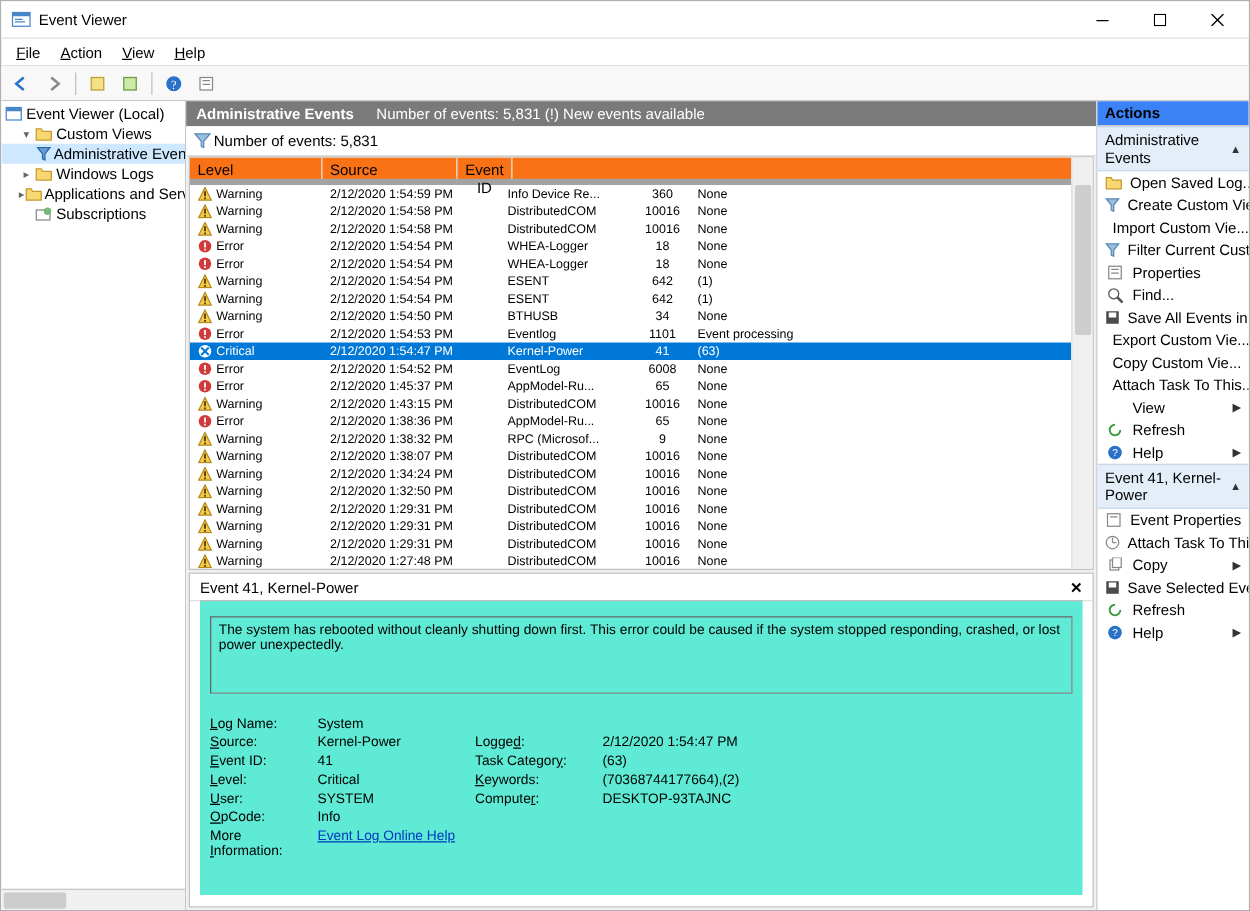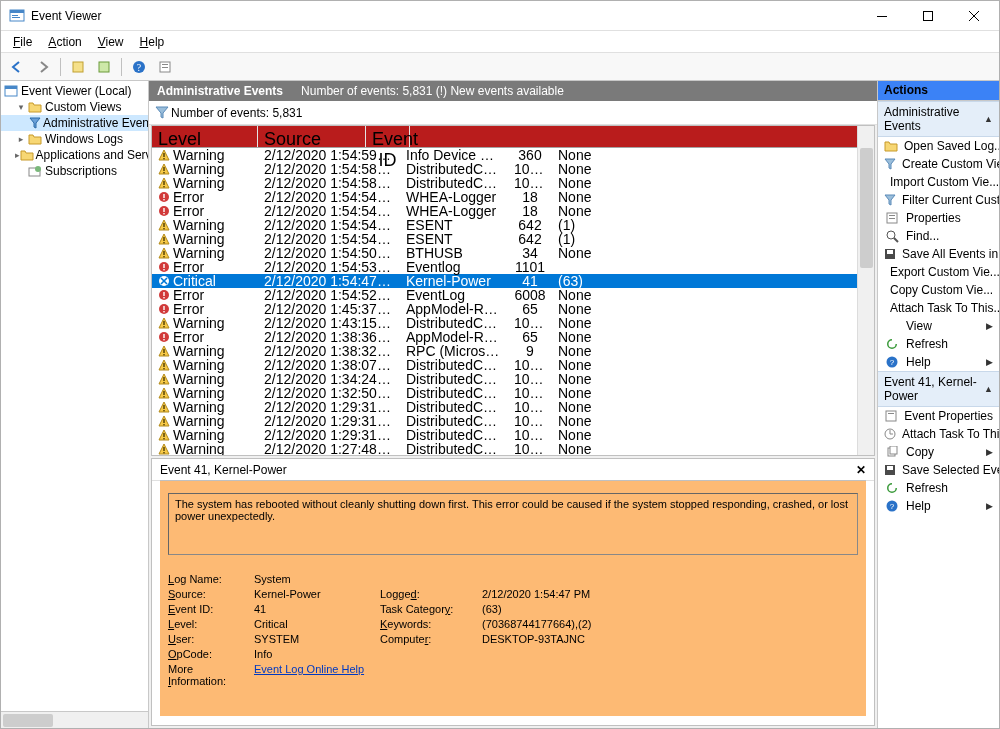--- a/index.html
+++ b/index.html
@@ -106,29 +106,29 @@
   background: #fff;
   border-bottom: 1px solid #e0e0e0;
   display: flex;
   align-items: center;
   padding: 0 6px;
 }
 .filterrow .ficon { width:16px; height:16px; display:inline-flex; }
 
 .eventlist-wrap { flex: 1; min-height: 0; display: flex; background: #fff; border: 1px solid #c0c0c0; margin: 0 2px 2px 2px; }
 .eventlist { flex: 1; overflow: hidden; display: flex; flex-direction: column; }
-.ehdr { display: flex; height: 22px; border-bottom: 1px solid #a3a3a3; background: #b91c1c; font-size: 18px; }
+.ehdr { display: flex; height: 22px; border-bottom: 5px solid #a3a3a3; background: #f97316; font-size: 12px; }
 .ehdr div { padding: 3px 6px; border-right: 1px solid #e4e4e4; }
 .col-level { width: 106px; }
 .col-date  { width: 142px; }
 .col-src   { width: 108px; }
 .col-eid   { width: 44px; text-align: center; }
 .col-cat   { flex: 1; }
 .erows { flex:1; overflow: hidden; }
-.erow { display: flex; height: 14px; font-size: 14px; align-items: center; }
+.erow { display: flex; height: 14px; font-size: 10px; align-items: center; }
 .erow > div { padding: 0 6px; overflow: hidden; white-space: nowrap; text-overflow: ellipsis; }
 .erow .col-level { display:flex; align-items:center; gap:3px; }
 .erow.selected { background: #0078d7; color: #fff; }
 .evscroll { width: 17px; background: #f0f0f0; border-left: 1px solid #dcdcdc; position: relative; }
 .evscroll::before { content:""; position:absolute; top:22px; left:2px; width:13px; height:120px; background:#cdcdcd; border-radius:2px; }
 
 .lvlicon { width:12px; height:12px; display:inline-flex; }
 
 
 .detailpane {
@@ -143,21 +143,21 @@
   height: 22px;
   display: flex;
   align-items: center;
   padding: 0 8px;
   border-bottom: 1px solid #e0e0e0;
   justify-content: space-between;
 }
 .tabs { display:flex; padding: 4px 8px 0 8px; gap:0; }
 .tab { padding: 3px 12px; border:1px solid #c0c0c0; border-bottom:none; background:#f4f4f4; font-size:12px; }
 .tab.active { background:#fff; position:relative; z-index:2; }
-.tabcontent { flex:1; border-top:1px solid #c0c0c0; margin: 0 8px 8px 8px; padding: 12px 8px; position:relative; top:-1px; background:#fdba74; font-size:12px; overflow:hidden; }
+.tabcontent { flex:1; border-top:1px solid #c0c0c0; margin: 0 8px 8px 8px; padding: 12px 8px; position:relative; top:-1px; background:#5eead4; font-size:12px; overflow:hidden; }
 .descbox { border:1px solid #888; border-top-color:#666; border-left-color:#666; padding:4px 6px; height:62px; margin-bottom:18px; font-size:11px; }
 .kvgrid { display:grid; grid-template-columns: 80px 120px 96px 180px; row-gap:3px; column-gap:6px; font-size:11px; }
 .kvgrid .k { }
 .kvgrid .k u { text-decoration: underline; }
 .linky { color:#0038c0; text-decoration: underline; cursor:pointer; }
 
 
 .actionshdr { height:20px; background:#3b82f6; border-bottom:1px solid #c8c8c8; padding:2px 6px; font-weight:bold; }
 .actgroup-title { background:#e4eef9; border-top:1px solid #c8d8ea; border-bottom:1px solid #c8d8ea; padding:3px 6px; font-size:12px; display:flex; justify-content:space-between; align-items:center; }
 .actgroup-title .chev { font-size:9px; color:#333; }
@@ -465,20 +465,21 @@
                     <circle cx="6" cy="6" r="5" fill="#d13a3a"></circle>
                     <rect x="5.3" y="3" width="1.4" height="4" fill="#fff"></rect>
                     <rect x="5.3" y="8" width="1.4" height="1.4" fill="#fff"></rect>
                   </svg>
                 </span>
                 <span>Error</span>
               </div>
               <div class="col-date">2/12/2020 1:54:53 PM</div>
               <div class="col-src">Eventlog</div>
               <div class="col-eid">1101</div>
+              <div class="col-cat">Event processing</div>
             </div>
             <div class="erow selected">
               <div class="col-level">
                 <span class="lvlicon">
                   <svg width="12" height="12">
                     <circle cx="6" cy="6" r="5" fill="#fff"></circle>
                     <line x1="3" y1="3" x2="9" y2="9" stroke="#0078d7" stroke-width="1.6"></line>
                     <line x1="9" y1="3" x2="3" y2="9" stroke="#0078d7" stroke-width="1.6"></line>
                   </svg>
                 </span>

